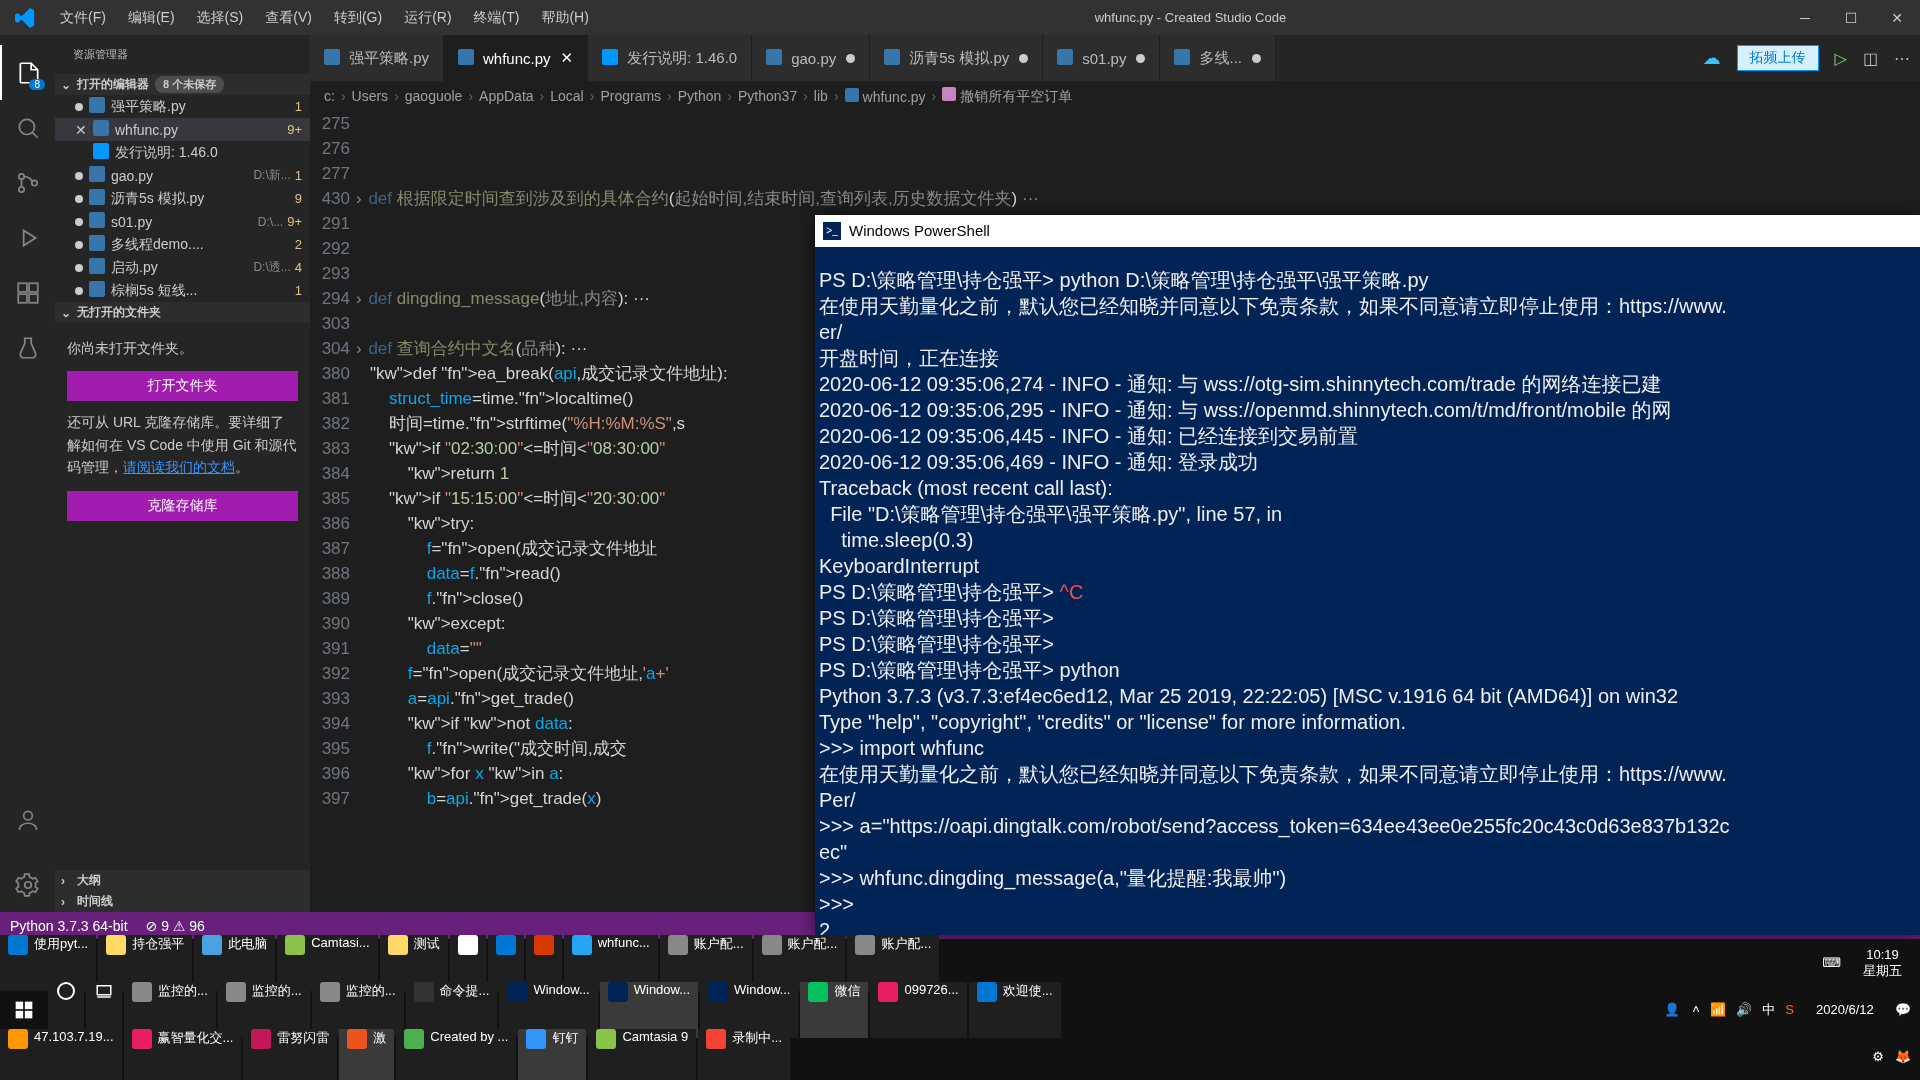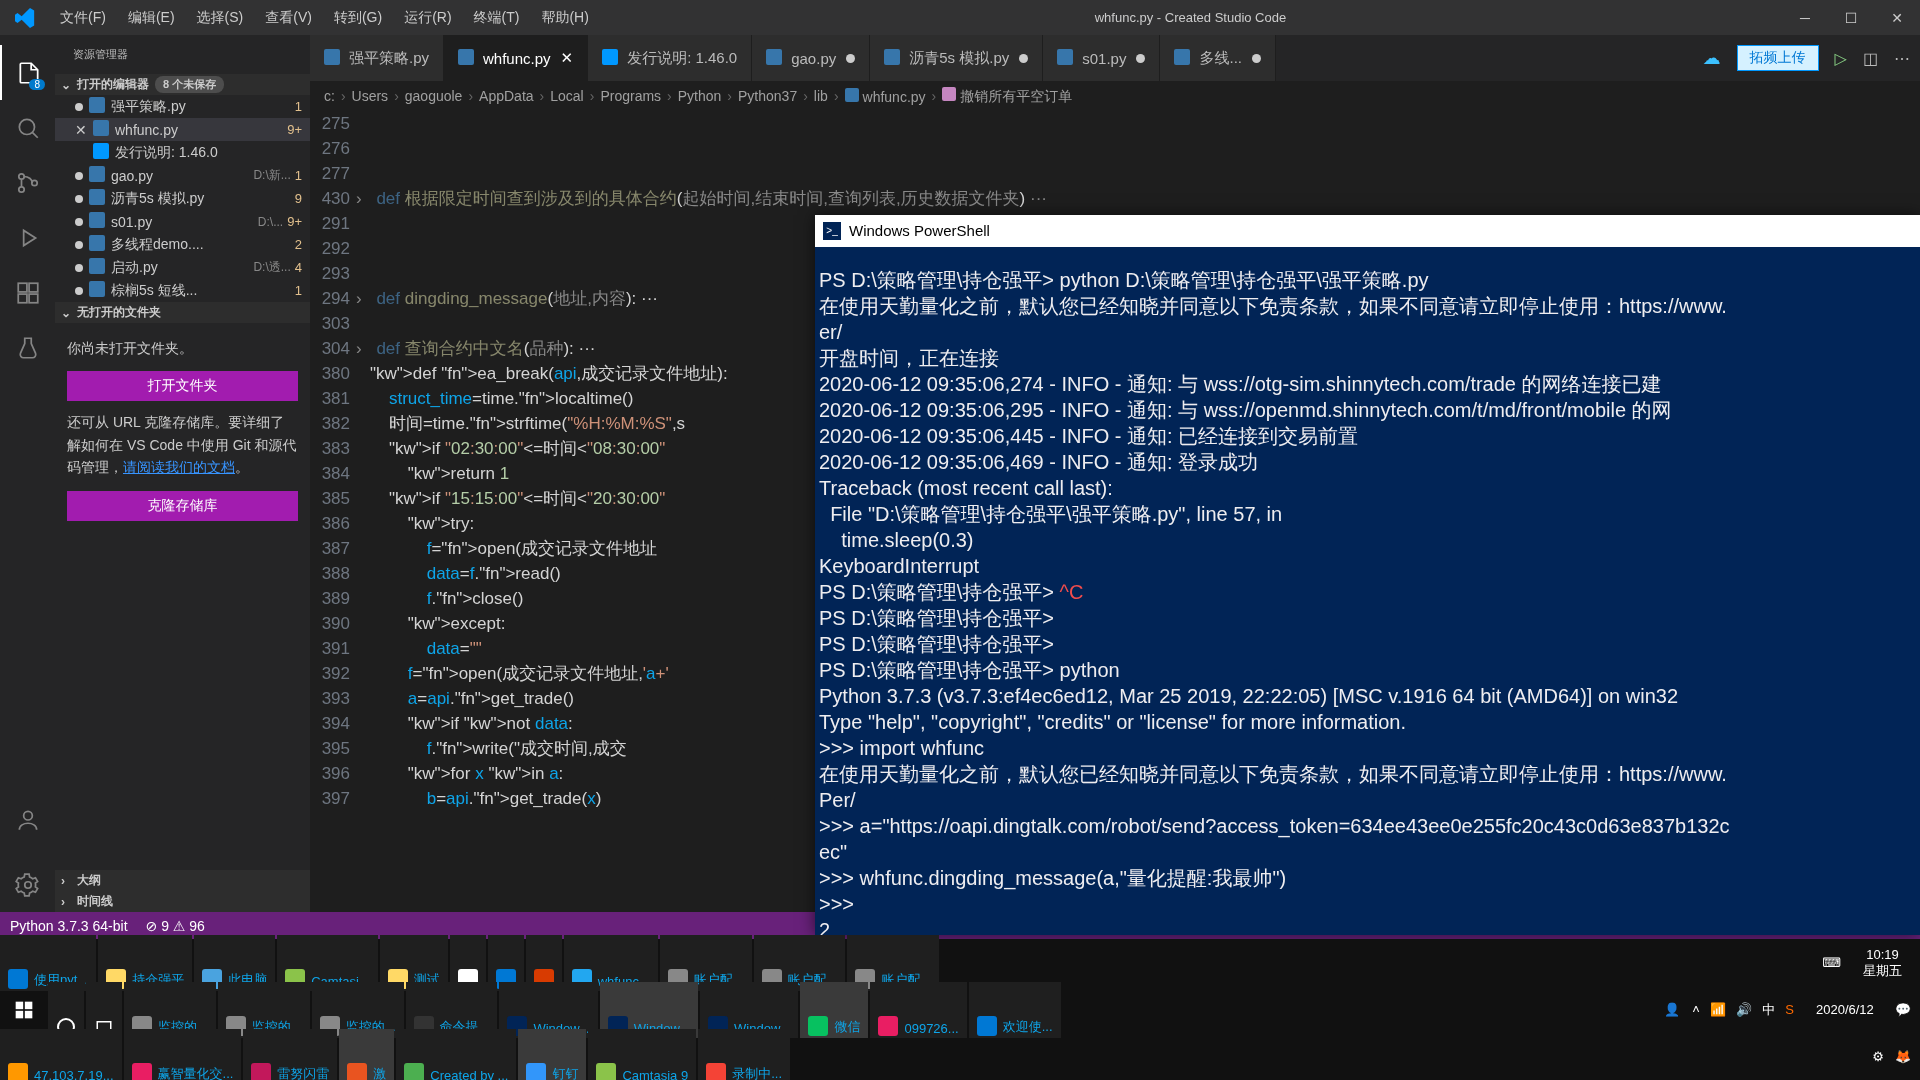--- a/index.html
+++ b/index.html
@@ -61,40 +61,40 @@
 .code-area { flex: 1; position: relative; overflow: hidden; }
 .code-lines { position: absolute; left: 0; top: 0; right: 0; font-family: Consolas, monospace; font-size: 17px; line-height: 25px; display: flex; }
 .gutter { width: 60px; text-align: right; padding-right: 20px; color: #6e7681; }
 .gutter .ln { height: 25px; }
 .code-text { flex: 1; white-space: pre; color: #d4d4d4; }
 .code-text .row { height: 25px; }
 .str { color: #ce9178; }
 .prm { color: #0ea5e9; }
 .num-lit { color: #b5cea8; }
 .dim-fn { color: #dcdcaa; opacity: 0.55; }
-.dim-kw { color: #569cd6; opacity: 0.55; margin-left: 8px; }
+.dim-kw { color: #569cd6; opacity: 0.55; }
 .dim-prm { color: #888; }
 .dots { color: #888; }
 
 .minimap { position: absolute; right: 0; top: 0; width: 110px; background: #1e1e1e; }
 
 
 .statusbar { position: absolute; left: 0; right: 0; height: 27px; background: #68217a; color: #fff; font-size: 14px; display: flex; align-items: center; padding: 0 10px; gap: 18px; }
 .statusbar .sb-item { display: flex; align-items: center; gap: 5px; }
 
 
 .psh { position: absolute; left: 815px; top: 215px; width: 1105px; height: 720px; background: #012456; color: #eeedf0; font-family: "NSimSun","SimSun",Consolas,monospace; font-size: 20px; line-height: 26px; box-shadow: 0 0 15px rgba(0,0,0,0.6); }
 .psh-title { height: 32px; background: #fff; color: #000; display: flex; align-items: center; padding: 0 8px; font-size: 15px; font-family: "Segoe UI"; }
 .psh-title .ps-icon { width: 18px; height: 18px; background: #012456; margin-right: 8px; display: flex; align-items: center; justify-content: center; color: #fff; font-size: 10px; }
 .psh-body { padding: 20px 4px; white-space: pre-wrap; word-break: break-all; overflow: hidden; }
 
 
 .taskbar { position: absolute; bottom: 0; left: 0; right: 0; height: 95px; background: #111; display: flex; flex-direction: column; }
 .tb-row { height: 47px; display: flex; align-items: center; }
-.tb-item { height: 56px; display: flex; align-items: flex-end; padding: 0 8px; color: #0ea5e9; font-size: 13px; gap: 6px; min-width: 0; background: #1f1f1f; margin-right: 2px; border-bottom: 2px solid transparent; }
+.tb-item { height: 56px; display: flex; align-items: flex-start; padding: 0 8px; color: #ffffff; font-size: 13px; gap: 6px; min-width: 0; background: #1f1f1f; margin-right: 2px; border-bottom: 2px solid transparent; }
 .tb-item.active { background: #3a3a3a; }
 .tb-item .icon-box { width: 20px; height: 20px; flex-shrink: 0; }
 .tb-icon-only { width: 36px; justify-content: center; padding: 0; }
 .tb-right { margin-left: auto; display: flex; align-items: center; color: #fff; font-size: 13px; gap: 12px; padding-right: 8px; }
 .tb-clock { text-align: center; line-height: 1.2; padding: 0 10px; }
 .tray-icons { display: flex; gap: 10px; align-items: center; }
 .start-btn { width: 48px; height: 47px; display:flex; align-items:center; justify-content:center; }
 </style>
 </head>
 <body>

